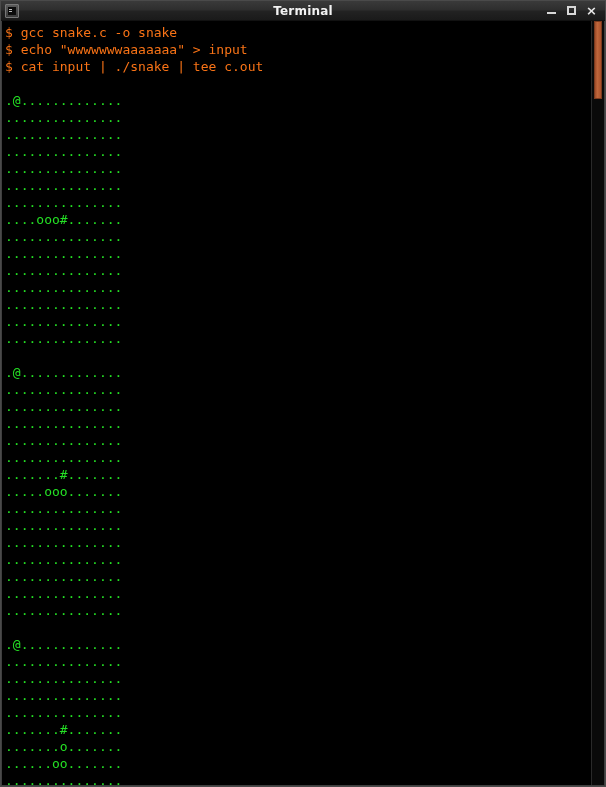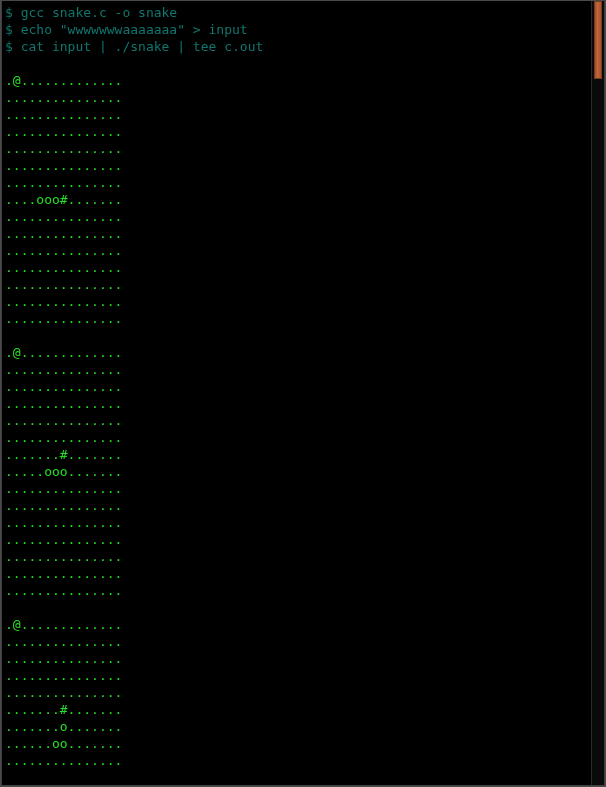--- a/index.html
+++ b/index.html
@@ -135,21 +135,21 @@
     white-space: pre;
     box-sizing: border-box;
   }
   .line {
     height: 17px;
     white-space: pre;
     color: #24e024;
     letter-spacing: 0px;
   }
   .line.blank { color: transparent; }
-  .cmd { color: #0f766e; }
+  .cmd { color: #f97316; }
 
   
   #scrollbar {
     flex: 0 0 13px;
     width: 13px;
     background: #0a0a0a;
     border-left: 1px solid #2a2a2a;
     position: relative;
     box-sizing: border-box;
   }
@@ -162,20 +162,29 @@
     background: linear-gradient(to right, #9c4a28, #c0673c 40%, #a8512c);
     border: 1px solid #7a3a1e;
     box-sizing: border-box;
   }
 </style>
 </head>
 <body>
 
 <div id="window">
 
+  <div id="titlebar">
+    <div id="win-icon"></div>
+    <div id="title-text">Terminal</div>
+    <div id="win-buttons">
+      <div class="winbtn min"></div>
+      <div class="winbtn max"></div>
+      <div class="winbtn close">×</div>
+    </div>
+  </div>
 
   <div id="term-wrap">
     <div id="term"><div class="line cmd">$ gcc snake.c -o snake</div><div class="line cmd">$ echo "wwwwwwwaaaaaaa" &gt; input</div><div class="line cmd">$ cat input | ./snake | tee c.out</div><div class="line blank">&nbsp;</div><div class="line">.@.............</div><div class="line">...............</div><div class="line">...............</div><div class="line">...............</div><div class="line">...............</div><div class="line">...............</div><div class="line">...............</div><div class="line">....ooo#.......</div><div class="line">...............</div><div class="line">...............</div><div class="line">...............</div><div class="line">...............</div><div class="line">...............</div><div class="line">...............</div><div class="line">...............</div><div class="line blank">&nbsp;</div><div class="line">.@.............</div><div class="line">...............</div><div class="line">...............</div><div class="line">...............</div><div class="line">...............</div><div class="line">...............</div><div class="line">.......#.......</div><div class="line">.....ooo.......</div><div class="line">...............</div><div class="line">...............</div><div class="line">...............</div><div class="line">...............</div><div class="line">...............</div><div class="line">...............</div><div class="line">...............</div><div class="line blank">&nbsp;</div><div class="line">.@.............</div><div class="line">...............</div><div class="line">...............</div><div class="line">...............</div><div class="line">...............</div><div class="line">.......#.......</div><div class="line">.......o.......</div><div class="line">......oo.......</div><div class="line">...............</div></div>
     <div id="scrollbar">
       <div id="scroll-thumb"></div>
     </div>
   </div>
 
 </div>
 

